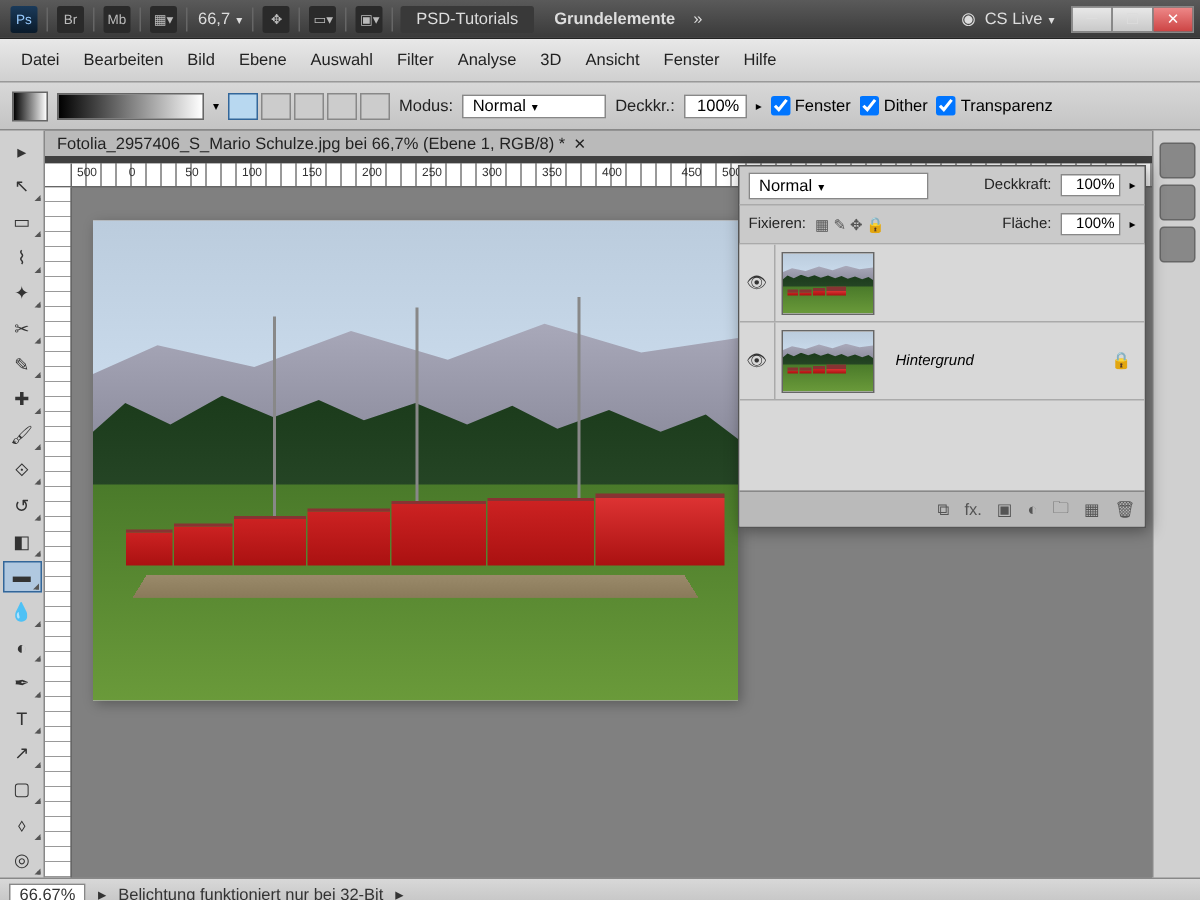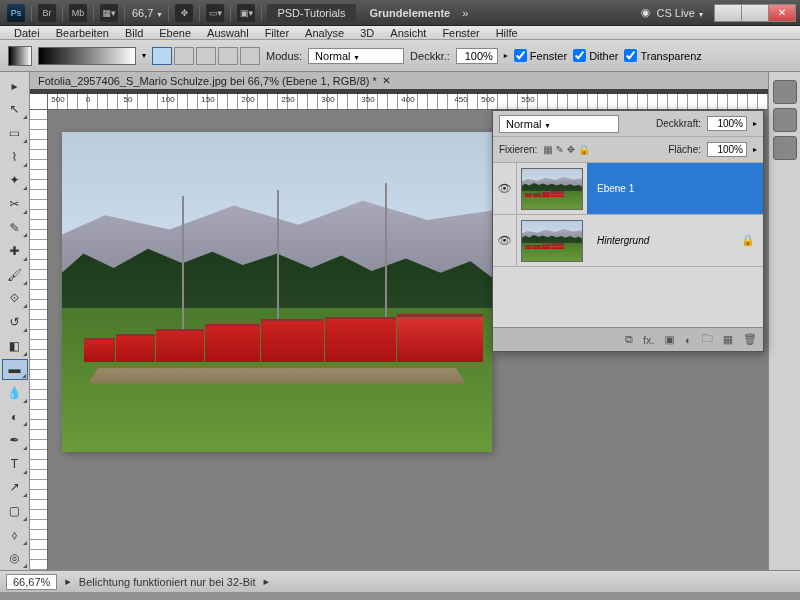--- a/index.html
+++ b/index.html
@@ -8,21 +8,21 @@
 .tb-icon{width:18px;height:18px;margin:0 3px;background:#2a2a2a;border-radius:2px;display:flex;align-items:center;justify-content:center;font-size:9px;color:#bbb}
 .tb-ps{background:linear-gradient(#1a3a5a,#0a1a2a);color:#9cf;font-weight:normal}
 .tb-sep{width:1px;height:16px;background:#666;margin:0 3px}
 .tb-pct{color:#ddd;margin:0 4px}
 .tb-pill{background:#555;padding:3px 10px;border-radius:2px;margin:13px 2px}
 .tb-pill.dark{background:#393939}
 .tb-right{margin-left:auto;display:flex;align-items:center}
 .winbtns{display:flex;margin-left:6px}
 .winbtn{width:28px;height:18px;background:linear-gradient(#e8e8e8,#c8c8c8);border:1px solid #888;margin-left:-1px;display:flex;align-items:center;justify-content:center;font-size:10px}
 .winbtn.close{background:linear-gradient(#e88,#c44);color:#fff}
-.menubar{height:14px;background:linear-gradient(#e8e8e8,#d0d0d0);display:flex;align-items:center;padding:0 6px;border-bottom:1px solid #999}
+.menubar{height:29px;background:linear-gradient(#e8e8e8,#d0d0d0);display:flex;align-items:center;padding:0 6px;border-bottom:1px solid #999}
 .menubar span{padding:0 8px;color:#222}
 .optbar{height:32px;background:linear-gradient(#d8d8d8,#c4c4c4);display:flex;align-items:center;padding:0 8px;border-bottom:1px solid #888;gap:6px}
 .swatch{width:24px;height:20px;border:1px solid #666;background:linear-gradient(90deg,#000,#fff)}
 .grad-preview{width:98px;height:18px;border:1px solid #666;background:linear-gradient(90deg,#000,#fff)}
 .grad-types{display:flex;gap:2px}
 .grad-types div{width:20px;height:18px;border:1px solid #888;background:#ccc}
 .grad-types div.sel{background:#b8d8f0;border-color:#369}
 .opt-lbl{color:#222}
 .opt-sel{border:1px solid #888;background:#fff;padding:1px 18px 1px 6px;position:relative}
 .opt-inp{border:1px solid #888;background:#fff;padding:1px 4px;width:42px;text-align:right}
@@ -264,21 +264,20 @@
             <div class="trees"></div>
             <div class="grass"></div>
             <div class="train">
               <div class="car c3"></div>
               <div class="car c4"></div>
               <div class="car c5"></div>
               <div class="loco"></div>
             </div>
           </div>
         </div>
-      <div class="lname">Ebene 1</div>
     </div>
     <div class="layer">
       <div class="eye">👁</div>
       <div class="thumb">
           <div class="img">
             <div class="sky"></div>
             <div class="mtn"></div>
             <div class="trees"></div>
             <div class="grass"></div>
             <div class="train">

